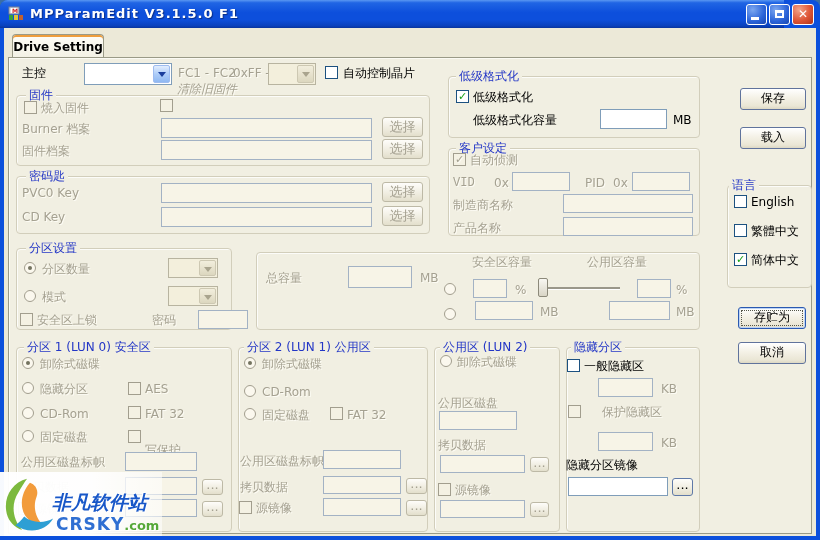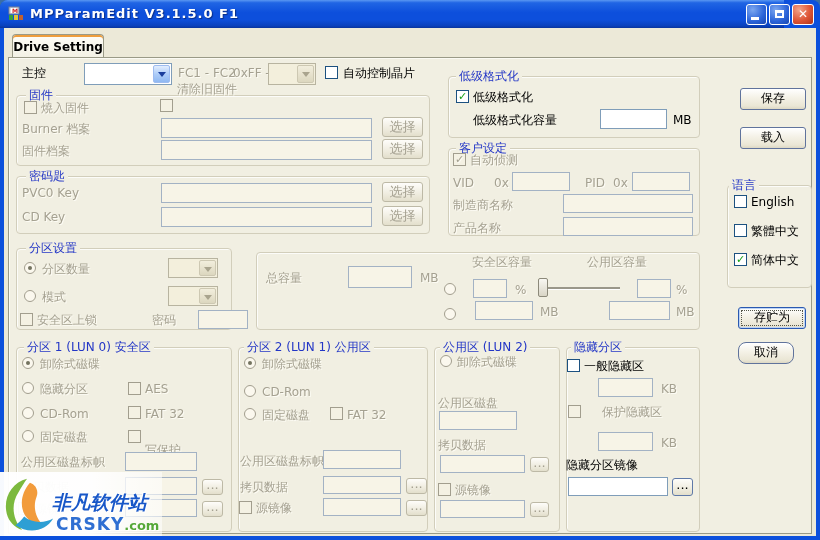--- a/index.html
+++ b/index.html
@@ -106,21 +106,21 @@
       <span class="ddb"></span>
     </div>
   <div class="cb" style="left:325px;top:66px;"></div>
   <div class="lbl" style="left:343px;top:66px;">自动控制晶片</div>
 
   <div class="grp" style="left:16px;top:95px;width:414px;height:71px;"></div>
   <div class="gt" style="left:26px;top:88px;">固件</div>
   <div class="cb dis" style="left:24px;top:101px;"></div>
   <div class="lbl dis" style="left:41px;top:101px;">燒入固件</div>
   <div class="cb dis" style="left:160px;top:99px;"></div>
-  <div class="lbl dis" style="left:177px;top:82px;">清除旧固件</div>
+  <div class="lbl dis" style="left:177px;top:82px;font-style:italic;">清除旧固件</div>
   <div class="lbl dis" style="left:22px;top:122px;">Burner 档案</div>
   <div class="tb" style="left:161px;top:118px;width:211px;height:20px;"></div>
   <div class="bs" style="left:382px;top:117px;width:41px;height:20px;">选择</div>
   <div class="lbl dis" style="left:22px;top:144px;">固件档案</div>
   <div class="tb" style="left:161px;top:140px;width:211px;height:20px;"></div>
   <div class="bs" style="left:382px;top:139px;width:41px;height:20px;">选择</div>
 
   <div class="grp" style="left:16px;top:176px;width:414px;height:58px;"></div>
   <div class="gt" style="left:26px;top:169px;">密码匙</div>
   <div class="lbl dis" style="left:22px;top:186px;">PVC0 Key</div>
@@ -171,21 +171,21 @@
   <div class="cb checked" style="left:456px;top:90px;"></div>
   <div class="lbl" style="left:473px;top:90px;">低级格式化</div>
   <div class="lbl" style="left:473px;top:113px;">低级格式化容量</div>
   <div class="tb en" style="left:600px;top:109px;width:67px;height:20px;"></div>
   <div class="lbl" style="left:673px;top:113px;">MB</div>
 
   <div class="grp" style="left:448px;top:148px;width:252px;height:88px;"></div>
   <div class="gt" style="left:456px;top:141px;">客户设定</div>
   <div class="cb dis checked gray" style="left:453px;top:153px;"></div>
   <div class="lbl dis" style="left:470px;top:153px;">自动侦测</div>
-  <div class="lbl dis" style="left:453px;top:176px;">VID</div>
+  <div class="lbl dis" style="left:453px;top:176px;font-family:Liberation Mono, monospace;">VID</div>
   <div class="lbl dis" style="left:494px;top:176px;">0x</div>
   <div class="tb" style="left:512px;top:172px;width:58px;height:19px;"></div>
   <div class="lbl dis" style="left:585px;top:176px;">PID</div>
   <div class="lbl dis" style="left:613px;top:176px;">0x</div>
   <div class="tb" style="left:632px;top:172px;width:58px;height:19px;"></div>
   <div class="lbl dis" style="left:453px;top:198px;">制造商名称</div>
   <div class="tb" style="left:563px;top:194px;width:130px;height:19px;"></div>
   <div class="lbl dis" style="left:453px;top:221px;">产品名称</div>
   <div class="tb" style="left:563px;top:217px;width:130px;height:19px;"></div>
 
@@ -193,21 +193,21 @@
   <div class="btn" style="left:740px;top:127px;width:66px;height:22px;">载入</div>
   <div class="grp" style="left:727px;top:185px;width:85px;height:103px;"></div>
   <div class="gt" style="left:729px;top:178px;">语言</div>
   <div class="cb" style="left:734px;top:195px;"></div>
   <div class="lbl" style="left:751px;top:195px;">English</div>
   <div class="cb" style="left:734px;top:224px;"></div>
   <div class="lbl" style="left:751px;top:224px;">繁體中文</div>
   <div class="cb checked" style="left:734px;top:253px;"></div>
   <div class="lbl" style="left:751px;top:253px;">简体中文</div>
   <div class="btn focus" style="left:738px;top:307px;width:68px;height:22px;">存贮为</div>
-  <div class="btn" style="left:738px;top:342px;width:56px;height:22px;border-radius:8px;">取消</div>
+  <div class="btn" style="left:738px;top:342px;width:68px;height:22px;">取消</div>
 
   <div class="grp" style="left:16px;top:347px;width:216px;height:185px;"></div>
   <div class="gt" style="left:24px;top:340px;">分区 1 (LUN 0) 安全区</div>
   <div class="rb sel" style="left:22px;top:357px;"></div>
   <div class="lbl dis" style="left:40px;top:357px;">卸除式磁碟</div>
   <div class="rb" style="left:22px;top:382px;"></div>
   <div class="lbl dis" style="left:40px;top:382px;">隐藏分区</div>
   <div class="cb dis" style="left:128px;top:382px;"></div>
   <div class="lbl dis" style="left:145px;top:382px;">AES</div>
   <div class="rb" style="left:22px;top:407px;"></div>

